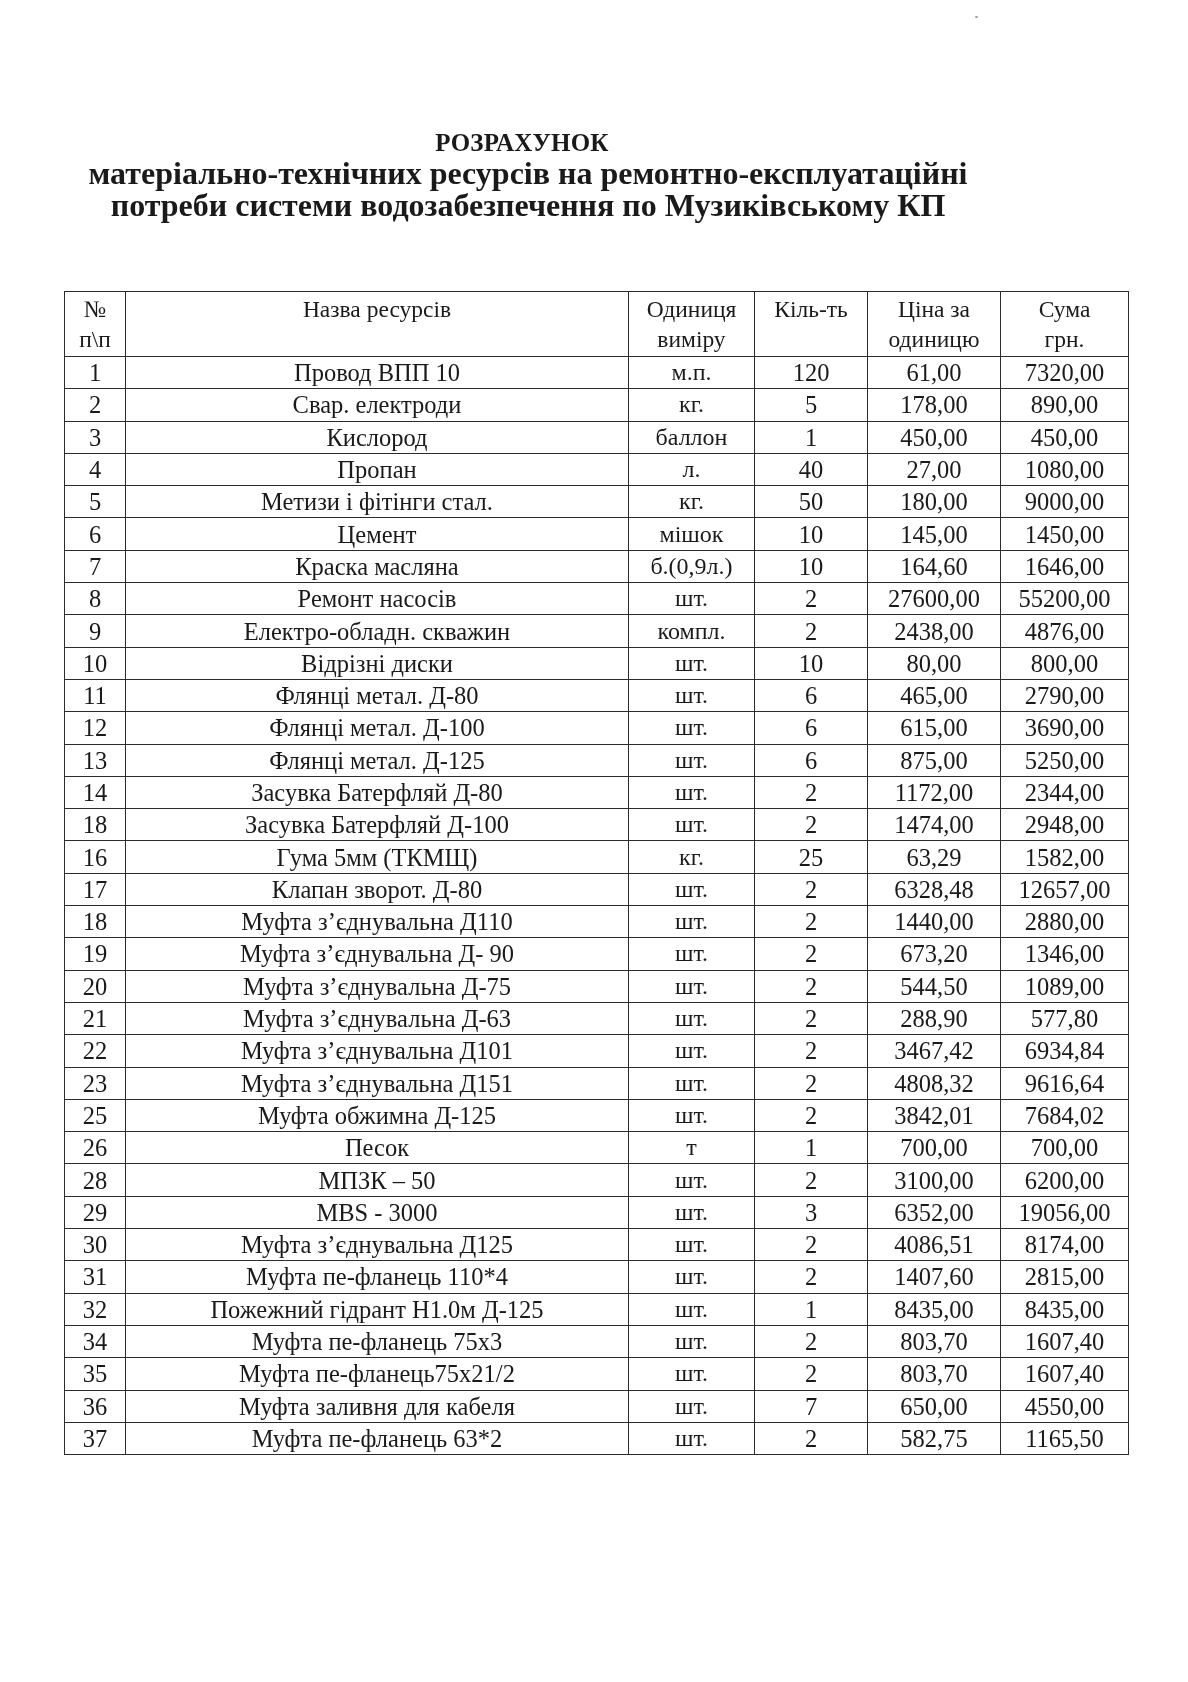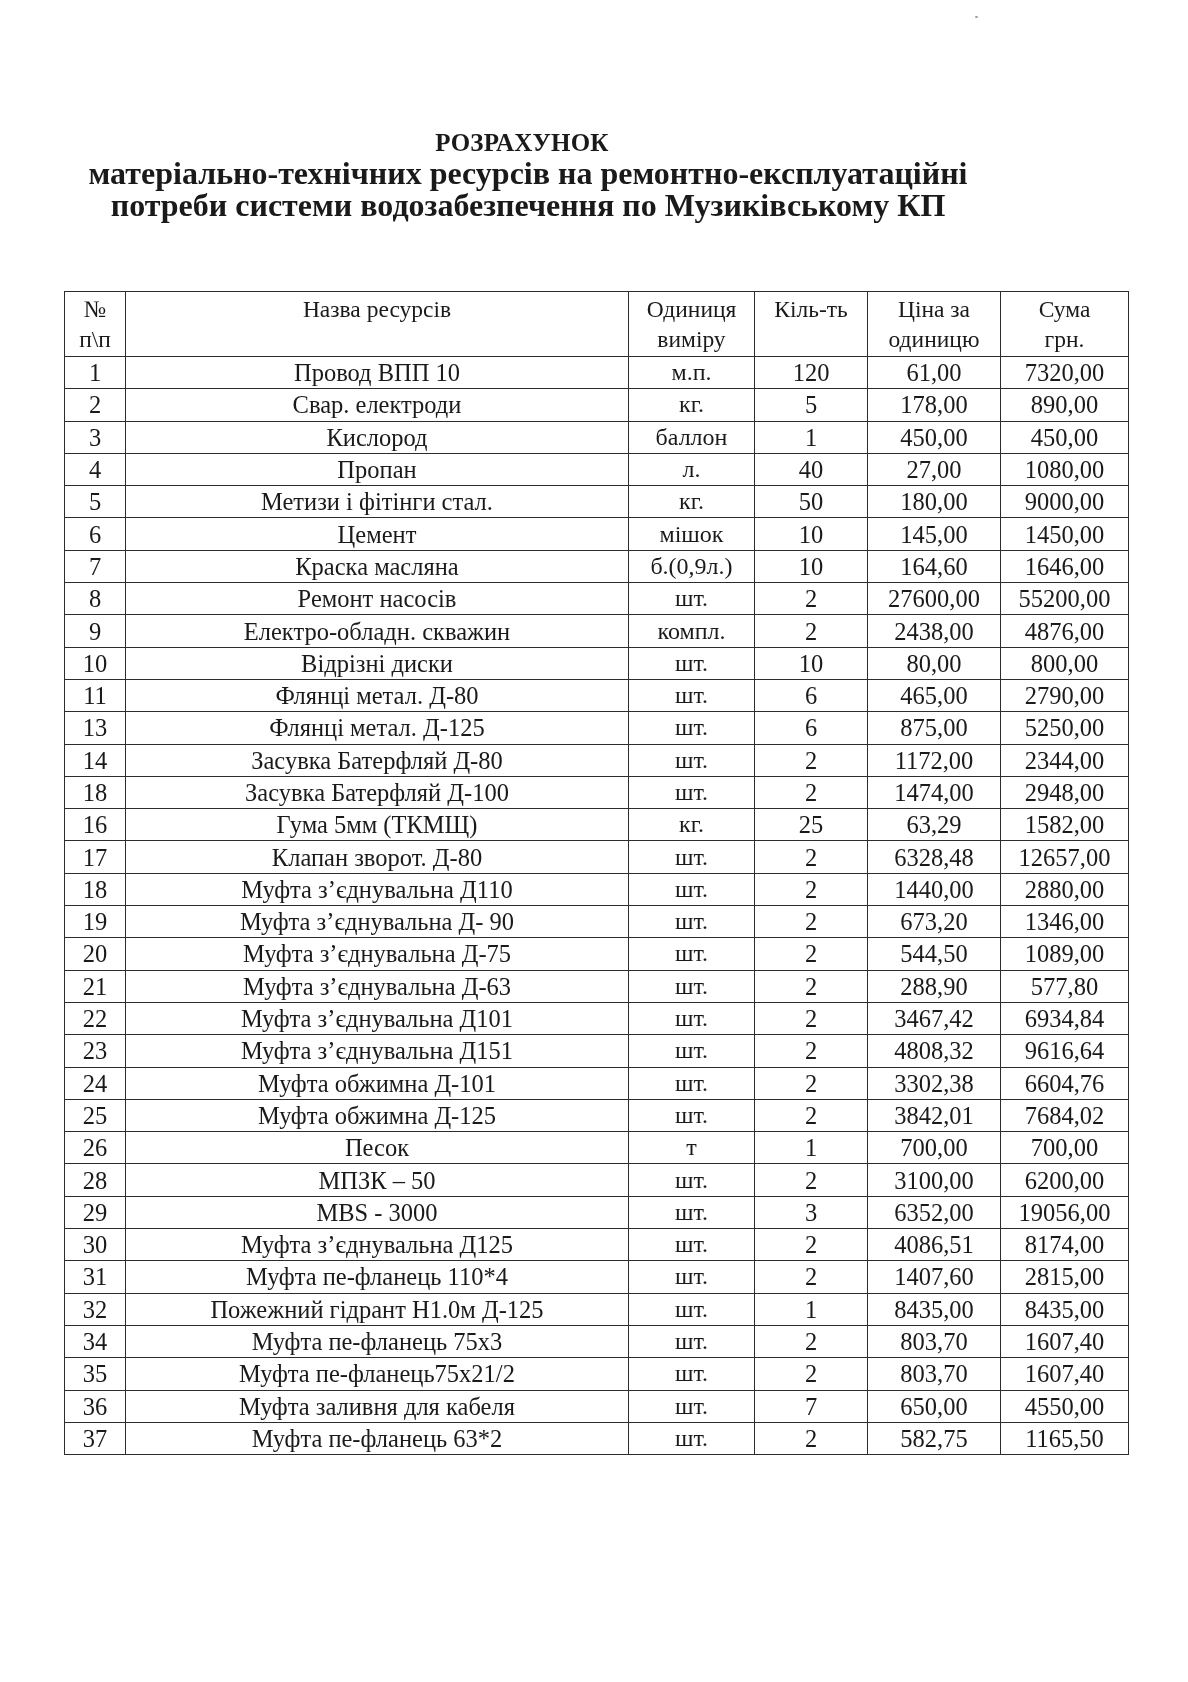--- a/index.html
+++ b/index.html
@@ -154,20 +154,28 @@
         </tr>
         <tr>
           <td>11</td>
           <td>Флянці метал. Д-80</td>
           <td class="u">шт.</td>
           <td>6</td>
           <td>465,00</td>
           <td>2790,00</td>
         </tr>
         <tr>
+          <td>12</td>
+          <td>Флянці метал. Д-100</td>
+          <td class="u">шт.</td>
+          <td>6</td>
+          <td>615,00</td>
+          <td>3690,00</td>
+        </tr>
+        <tr>
           <td>13</td>
           <td>Флянці метал. Д-125</td>
           <td class="u">шт.</td>
           <td>6</td>
           <td>875,00</td>
           <td>5250,00</td>
         </tr>
         <tr>
           <td>14</td>
           <td>Засувка Батерфляй Д-80</td>
@@ -242,28 +250,20 @@
         </tr>
         <tr>
           <td>23</td>
           <td>Муфта з’єднувальна Д151</td>
           <td class="u">шт.</td>
           <td>2</td>
           <td>4808,32</td>
           <td>9616,64</td>
         </tr>
         <tr>
-          <td>24</td>
-          <td>Муфта обжимна Д-101</td>
-          <td class="u">шт.</td>
-          <td>2</td>
-          <td>3302,38</td>
-          <td>6604,76</td>
-        </tr>
-        <tr>
           <td>25</td>
           <td>Муфта обжимна Д-125</td>
           <td class="u">шт.</td>
           <td>2</td>
           <td>3842,01</td>
           <td>7684,02</td>
         </tr>
         <tr>
           <td>26</td>
           <td>Песок</td>

